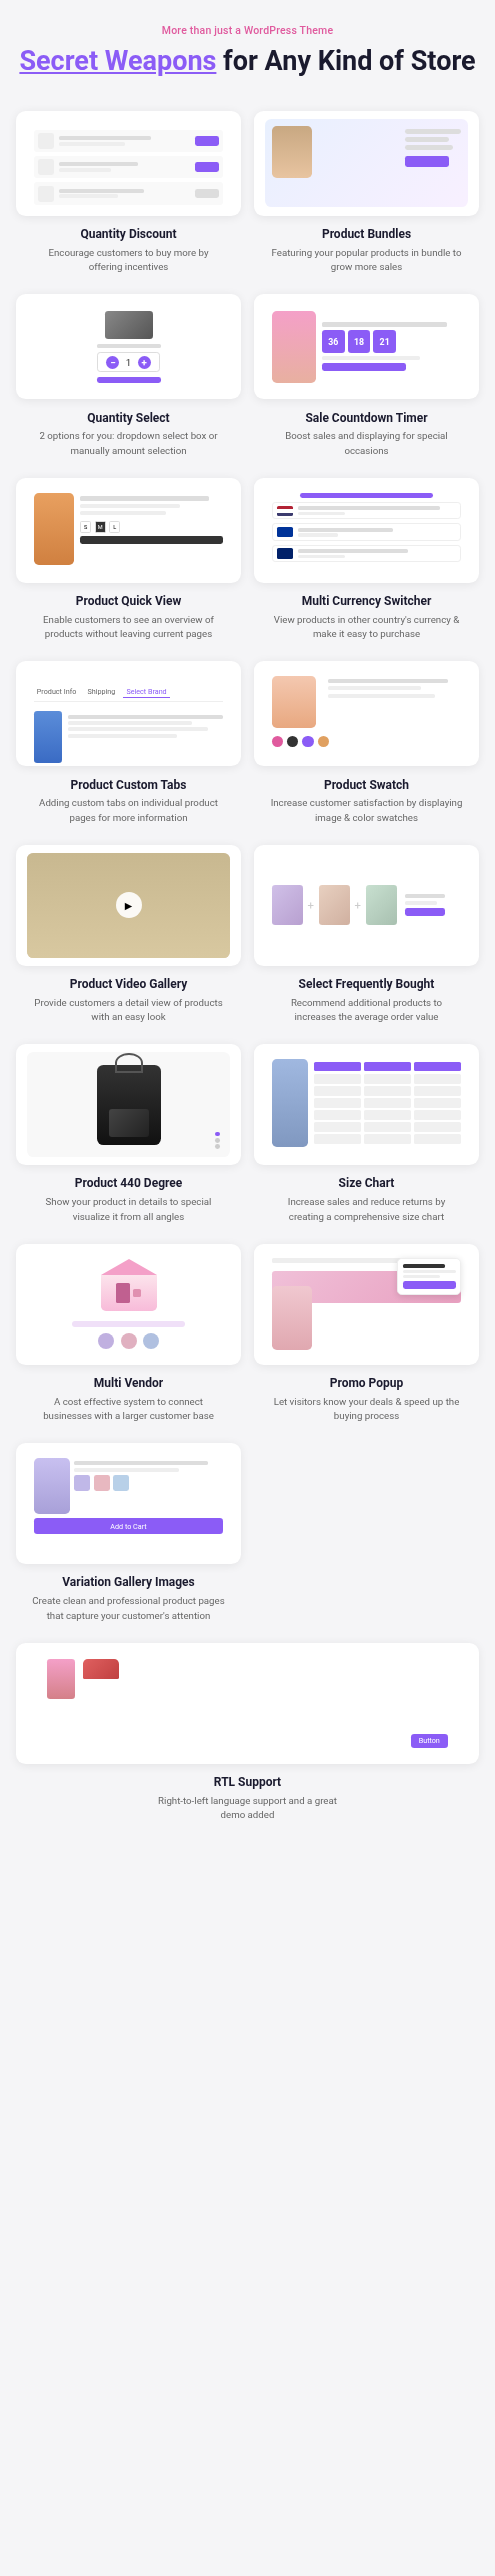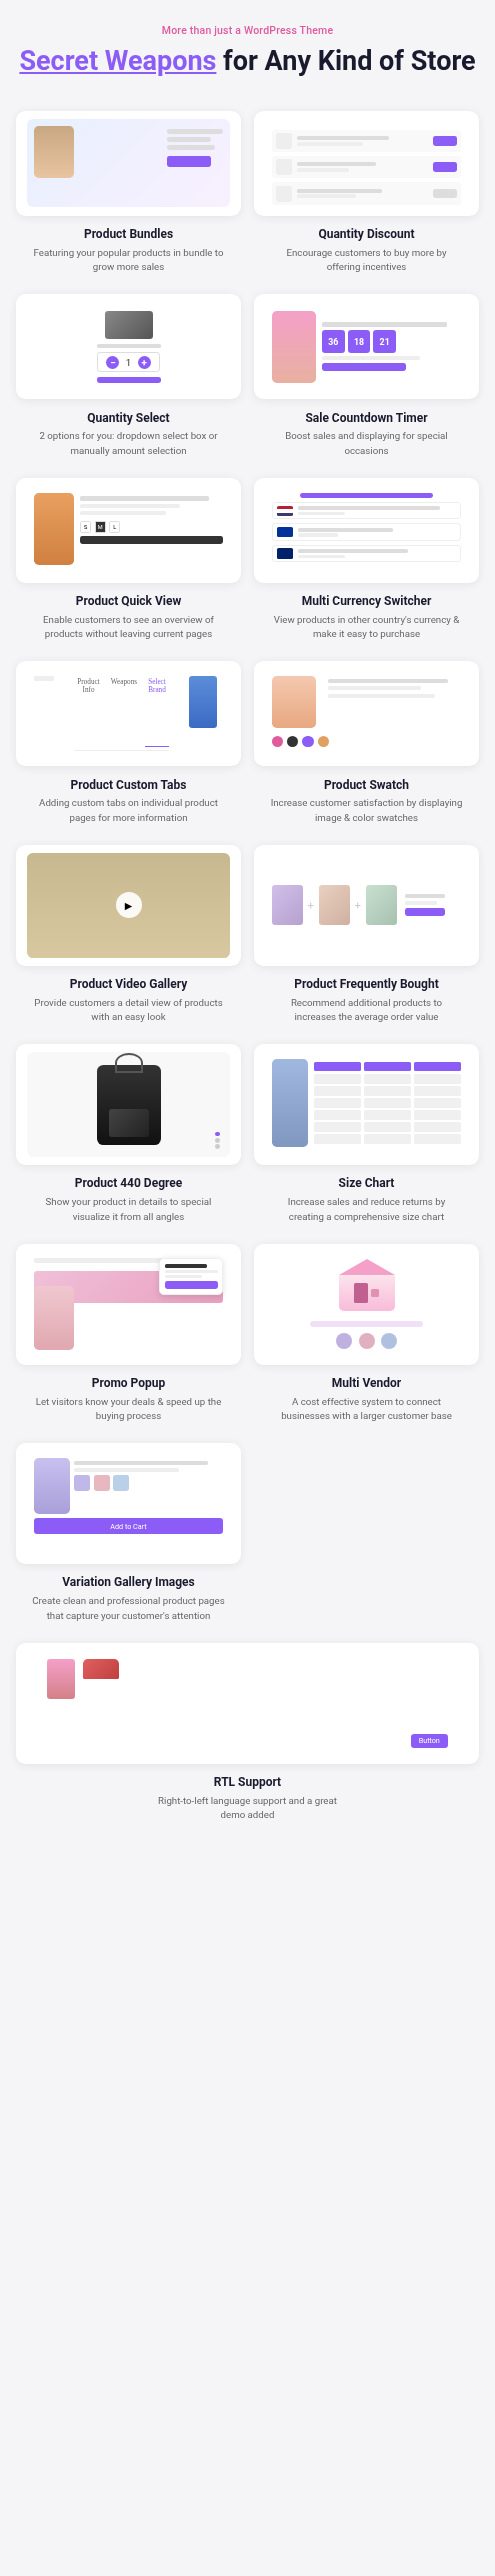--- a/index.html
+++ b/index.html
@@ -276,23 +276,22 @@
     .flag-eu { background: #003399; }
     .flag-uk { background: #012169; }
 
     .mock-custom-tabs {
       width: 90%;
       height: 88px;
       background: #fff;
       border-radius: 6.4px;
       padding: 6.4px;
       display: flex;
-      flex-direction: row;
-      gap: 20px;
-      font-family: Liberation Serif, serif;
+      flex-direction: column;
+      gap: 9px;
     }
     .mock-tabs-nav {
       display: flex;
       gap: 4.8px;
       border-bottom: 0.8px solid #eee;
       padding-bottom: 3.2px;
     }
     .mock-tab {
       font-size: 7.2px;
       color: #666;
@@ -619,66 +618,66 @@
     <p class="hero-subtitle">More than just a WordPress Theme</p>
     <h1 class="hero-title">
       <span class="highlight">Secret Weapons</span><span> for Any Kind of Store</span>
     </h1>
   </div>
 
   <div class="grid">
 
     <div class="feature-item">
       <div class="feature-img">
+        <div class="mock-quantity-discount">
+          <div style="height:4.8px;background:#eee;border-radius:2.4px;width:80%;"></div>
+          <div class="mock-qty-row">
+            <div class="mock-qty-icon"></div>
+            <div class="mock-qty-text">
+              <div style="height:4px;background:#ddd;border-radius:1.6px;width:70%;"></div>
+              <div style="height:4px;background:#eee;border-radius:1.6px;width:50%;"></div>
+            </div>
+            <div style="height:9.7px;width:24px;background:#8b5cf6;border-radius:2.4px;"></div>
+          </div>
+          <div class="mock-qty-row">
+            <div class="mock-qty-icon"></div>
+            <div class="mock-qty-text">
+              <div style="height:4px;background:#ddd;border-radius:1.6px;width:60%;"></div>
+              <div style="height:4px;background:#eee;border-radius:1.6px;width:40%;"></div>
+            </div>
+            <div style="height:9.7px;width:24px;background:#8b5cf6;border-radius:2.4px;"></div>
+          </div>
+          <div class="mock-qty-row">
+            <div class="mock-qty-icon"></div>
+            <div class="mock-qty-text">
+              <div style="height:4px;background:#ddd;border-radius:1.6px;width:65%;"></div>
+              <div style="height:4px;background:#eee;border-radius:1.6px;width:45%;"></div>
+            </div>
+            <div style="height:9.7px;width:24px;background:#ddd;border-radius:2.4px;"></div>
+          </div>
+        </div>
+      </div>
+      <h3 class="feature-title">Quantity Discount</h3>
+      <p class="feature-desc">Encourage customers to buy more by offering incentives</p>
+    </div>
+
+    <div class="feature-item">
+      <div class="feature-img">
         <div class="mock-bundles">
           <div class="person-img"></div>
           <div class="text-lines">
             <div class="mock-line" style="width:56px;"></div>
             <div class="mock-line" style="width:44px;"></div>
             <div class="mock-line" style="width:48px;"></div>
             <div class="mock-btn-purple" style="width:44px;"></div>
           </div>
         </div>
       </div>
       <h3 class="feature-title">Product Bundles</h3>
       <p class="feature-desc">Featuring your popular products in bundle to grow more sales</p>
-    </div>
-
-    <div class="feature-item">
-      <div class="feature-img">
-        <div class="mock-quantity-discount">
-          <div style="height:4.8px;background:#eee;border-radius:2.4px;width:80%;"></div>
-          <div class="mock-qty-row">
-            <div class="mock-qty-icon"></div>
-            <div class="mock-qty-text">
-              <div style="height:4px;background:#ddd;border-radius:1.6px;width:70%;"></div>
-              <div style="height:4px;background:#eee;border-radius:1.6px;width:50%;"></div>
-            </div>
-            <div style="height:9.7px;width:24px;background:#8b5cf6;border-radius:2.4px;"></div>
-          </div>
-          <div class="mock-qty-row">
-            <div class="mock-qty-icon"></div>
-            <div class="mock-qty-text">
-              <div style="height:4px;background:#ddd;border-radius:1.6px;width:60%;"></div>
-              <div style="height:4px;background:#eee;border-radius:1.6px;width:40%;"></div>
-            </div>
-            <div style="height:9.7px;width:24px;background:#8b5cf6;border-radius:2.4px;"></div>
-          </div>
-          <div class="mock-qty-row">
-            <div class="mock-qty-icon"></div>
-            <div class="mock-qty-text">
-              <div style="height:4px;background:#ddd;border-radius:1.6px;width:65%;"></div>
-              <div style="height:4px;background:#eee;border-radius:1.6px;width:45%;"></div>
-            </div>
-            <div style="height:9.7px;width:24px;background:#ddd;border-radius:2.4px;"></div>
-          </div>
-        </div>
-      </div>
-      <h3 class="feature-title">Quantity Discount</h3>
-      <p class="feature-desc">Encourage customers to buy more by offering incentives</p>
     </div>
 
     <div class="feature-item">
       <div class="feature-img">
         <div class="mock-qty-select">
           <div class="mock-shoes-img"></div>
           <div style="height:4px;background:#ddd;border-radius:1.6px;width:64px;"></div>
           <div class="mock-qty-controls">
             <div class="qty-btn">−</div>
             <span style="font-size:9.7px;color:#333;">1</span>
@@ -762,21 +761,21 @@
       <h3 class="feature-title">Multi Currency Switcher</h3>
       <p class="feature-desc">View products in other country's currency &amp; make it easy to purchase</p>
     </div>
 
     <div class="feature-item">
       <div class="feature-img">
         <div class="mock-custom-tabs">
           <div style="height:4.8px;background:#eee;border-radius:1.6px;width:80%;"></div>
           <div class="mock-tabs-nav">
             <div class="mock-tab">Product Info</div>
-            <div class="mock-tab">Weapons</div>
+            <div class="mock-tab">Shipping</div>
             <div class="mock-tab active">Select Brand</div>
           </div>
           <div class="mock-tabs-content">
             <div class="mock-jeans"></div>
             <div style="flex:1;display:flex;flex-direction:column;gap:2.4px;padding-top:3.2px;">
               <div style="height:4px;background:#ddd;border-radius:1.6px;width:100%;"></div>
               <div style="height:4px;background:#eee;border-radius:1.6px;width:80%;"></div>
               <div style="height:4px;background:#eee;border-radius:1.6px;width:90%;"></div>
               <div style="height:4px;background:#eee;border-radius:1.6px;width:70%;"></div>
             </div>
@@ -830,21 +829,21 @@
           <div class="mini-product" style="background:linear-gradient(135deg,#e8d0c0 0%,#d0b0a0 100%);"></div>
           <div class="plus-sign">+</div>
           <div class="mini-product" style="background:linear-gradient(135deg,#c8e0d0 0%,#a8c0b0 100%);"></div>
           <div style="display:flex;flex-direction:column;gap:3.2px;padding-left:3.2px;">
             <div style="height:4px;background:#ddd;border-radius:1.6px;width:40px;"></div>
             <div style="height:4px;background:#eee;border-radius:1.6px;width:32px;"></div>
             <div style="height:8px;background:#8b5cf6;border-radius:2.4px;width:40px;"></div>
           </div>
         </div>
       </div>
-      <h3 class="feature-title">Product Frequently Bought</h3>
+      <h3 class="feature-title">Select Frequently Bought</h3>
       <p class="feature-desc">Recommend additional products to increases the average order value</p>
     </div>
 
     <div class="feature-item">
       <div class="feature-img" style="height:121px;">
         <div class="mock-360">
           <div class="mock-bag">
             <div style="width:40px;height:28px;background:linear-gradient(135deg,#444 0%,#222 100%);position:absolute;bottom:8px;left:12px;border-radius:3.2px;"></div>
           </div>
           <div style="position:absolute;bottom:8px;right:9.7px;display:flex;flex-direction:column;gap:1.6px;">
@@ -896,63 +895,63 @@
             <div class="size-table-row">
               <div class="size-cell"></div>
               <div class="size-cell"></div>
               <div class="size-cell"></div>
             </div>
           </div>
         </div>
       </div>
       <h3 class="feature-title">Size Chart</h3>
       <p class="feature-desc">Increase sales and reduce returns by creating a comprehensive size chart</p>
+    </div>
+
+    <div class="feature-item">
+      <div class="feature-img" style="height:121px;">
+        <div class="mock-multivendor">
+
+          <div style="position:relative;width:56px;height:52px;">
+
+            <div style="width:0;height:0;border-left:28px solid transparent;border-right:28px solid transparent;border-bottom:16px solid #f4a0c8;position:absolute;top:0;left:0;"></div>
+
+            <div style="width:56px;height:36px;background:linear-gradient(180deg,#fce4ec 0%,#f8bbd9 100%);border-radius:0 0 4.8px 4.8px;position:absolute;bottom:0;left:0;display:flex;align-items:center;justify-content:center;">
+              <div style="width:14.5px;height:20px;background:#c06090;border-radius:1.6px;"></div>
+              <div style="width:8px;height:8px;background:#e090b0;border-radius:1.6px;margin-left:3.2px;"></div>
+            </div>
+          </div>
+          <div style="height:6.4px;background:#f0e0f8;border-radius:3.2px;width:60%;margin-top:3.2px;"></div>
+          <div style="display:flex;gap:6.4px;align-items:center;">
+            <div style="width:16px;height:16px;background:#c0b0e0;border-radius:50%;"></div>
+            <div style="width:16px;height:16px;background:#e0b0c0;border-radius:50%;"></div>
+            <div style="width:16px;height:16px;background:#b0c0e0;border-radius:50%;"></div>
+          </div>
+        </div>
+      </div>
+      <h3 class="feature-title">Multi Vendor</h3>
+      <p class="feature-desc">A cost effective system to connect businesses with a larger customer base</p>
     </div>
 
     <div class="feature-item">
       <div class="feature-img" style="height:121px;">
         <div class="mock-promo">
           <div style="height:4.8px;background:#eee;border-radius:1.6px;width:90%;margin-bottom:3.2px;"></div>
           <div style="height:32px;background:linear-gradient(135deg,#f0c0d8 0%,#e8a0c0 100%);border-radius:3.2px;width:100%;"></div>
           <div class="mock-promo-person"></div>
           <div class="mock-promo-popup">
             <div style="height:4px;background:#333;border-radius:1.6px;width:80%;margin-bottom:2.4px;"></div>
             <div style="height:3.2px;background:#eee;border-radius:1.6px;width:100%;margin-bottom:1.6px;"></div>
             <div style="height:3.2px;background:#eee;border-radius:1.6px;width:70%;margin-bottom:3.2px;"></div>
             <div style="height:8px;background:#8b5cf6;border-radius:2.4px;width:100%;"></div>
           </div>
         </div>
       </div>
       <h3 class="feature-title">Promo Popup</h3>
       <p class="feature-desc">Let visitors know your deals &amp; speed up the buying process</p>
-    </div>
-
-    <div class="feature-item">
-      <div class="feature-img" style="height:121px;">
-        <div class="mock-multivendor">
-
-          <div style="position:relative;width:56px;height:52px;">
-
-            <div style="width:0;height:0;border-left:28px solid transparent;border-right:28px solid transparent;border-bottom:16px solid #f4a0c8;position:absolute;top:0;left:0;"></div>
-
-            <div style="width:56px;height:36px;background:linear-gradient(180deg,#fce4ec 0%,#f8bbd9 100%);border-radius:0 0 4.8px 4.8px;position:absolute;bottom:0;left:0;display:flex;align-items:center;justify-content:center;">
-              <div style="width:14.5px;height:20px;background:#c06090;border-radius:1.6px;"></div>
-              <div style="width:8px;height:8px;background:#e090b0;border-radius:1.6px;margin-left:3.2px;"></div>
-            </div>
-          </div>
-          <div style="height:6.4px;background:#f0e0f8;border-radius:3.2px;width:60%;margin-top:3.2px;"></div>
-          <div style="display:flex;gap:6.4px;align-items:center;">
-            <div style="width:16px;height:16px;background:#c0b0e0;border-radius:50%;"></div>
-            <div style="width:16px;height:16px;background:#e0b0c0;border-radius:50%;"></div>
-            <div style="width:16px;height:16px;background:#b0c0e0;border-radius:50%;"></div>
-          </div>
-        </div>
-      </div>
-      <h3 class="feature-title">Multi Vendor</h3>
-      <p class="feature-desc">A cost effective system to connect businesses with a larger customer base</p>
     </div>
 
     <div class="feature-item">
       <div class="feature-img" style="height:121px;">
         <div class="mock-variation">
           <div class="mock-variation-top">
             <div class="variation-img"></div>
             <div style="flex:1;display:flex;flex-direction:column;gap:3.2px;padding-top:3.2px;">
               <div style="height:4px;background:#ddd;border-radius:1.6px;width:90%;"></div>
               <div style="height:4px;background:#eee;border-radius:1.6px;width:70%;"></div>

